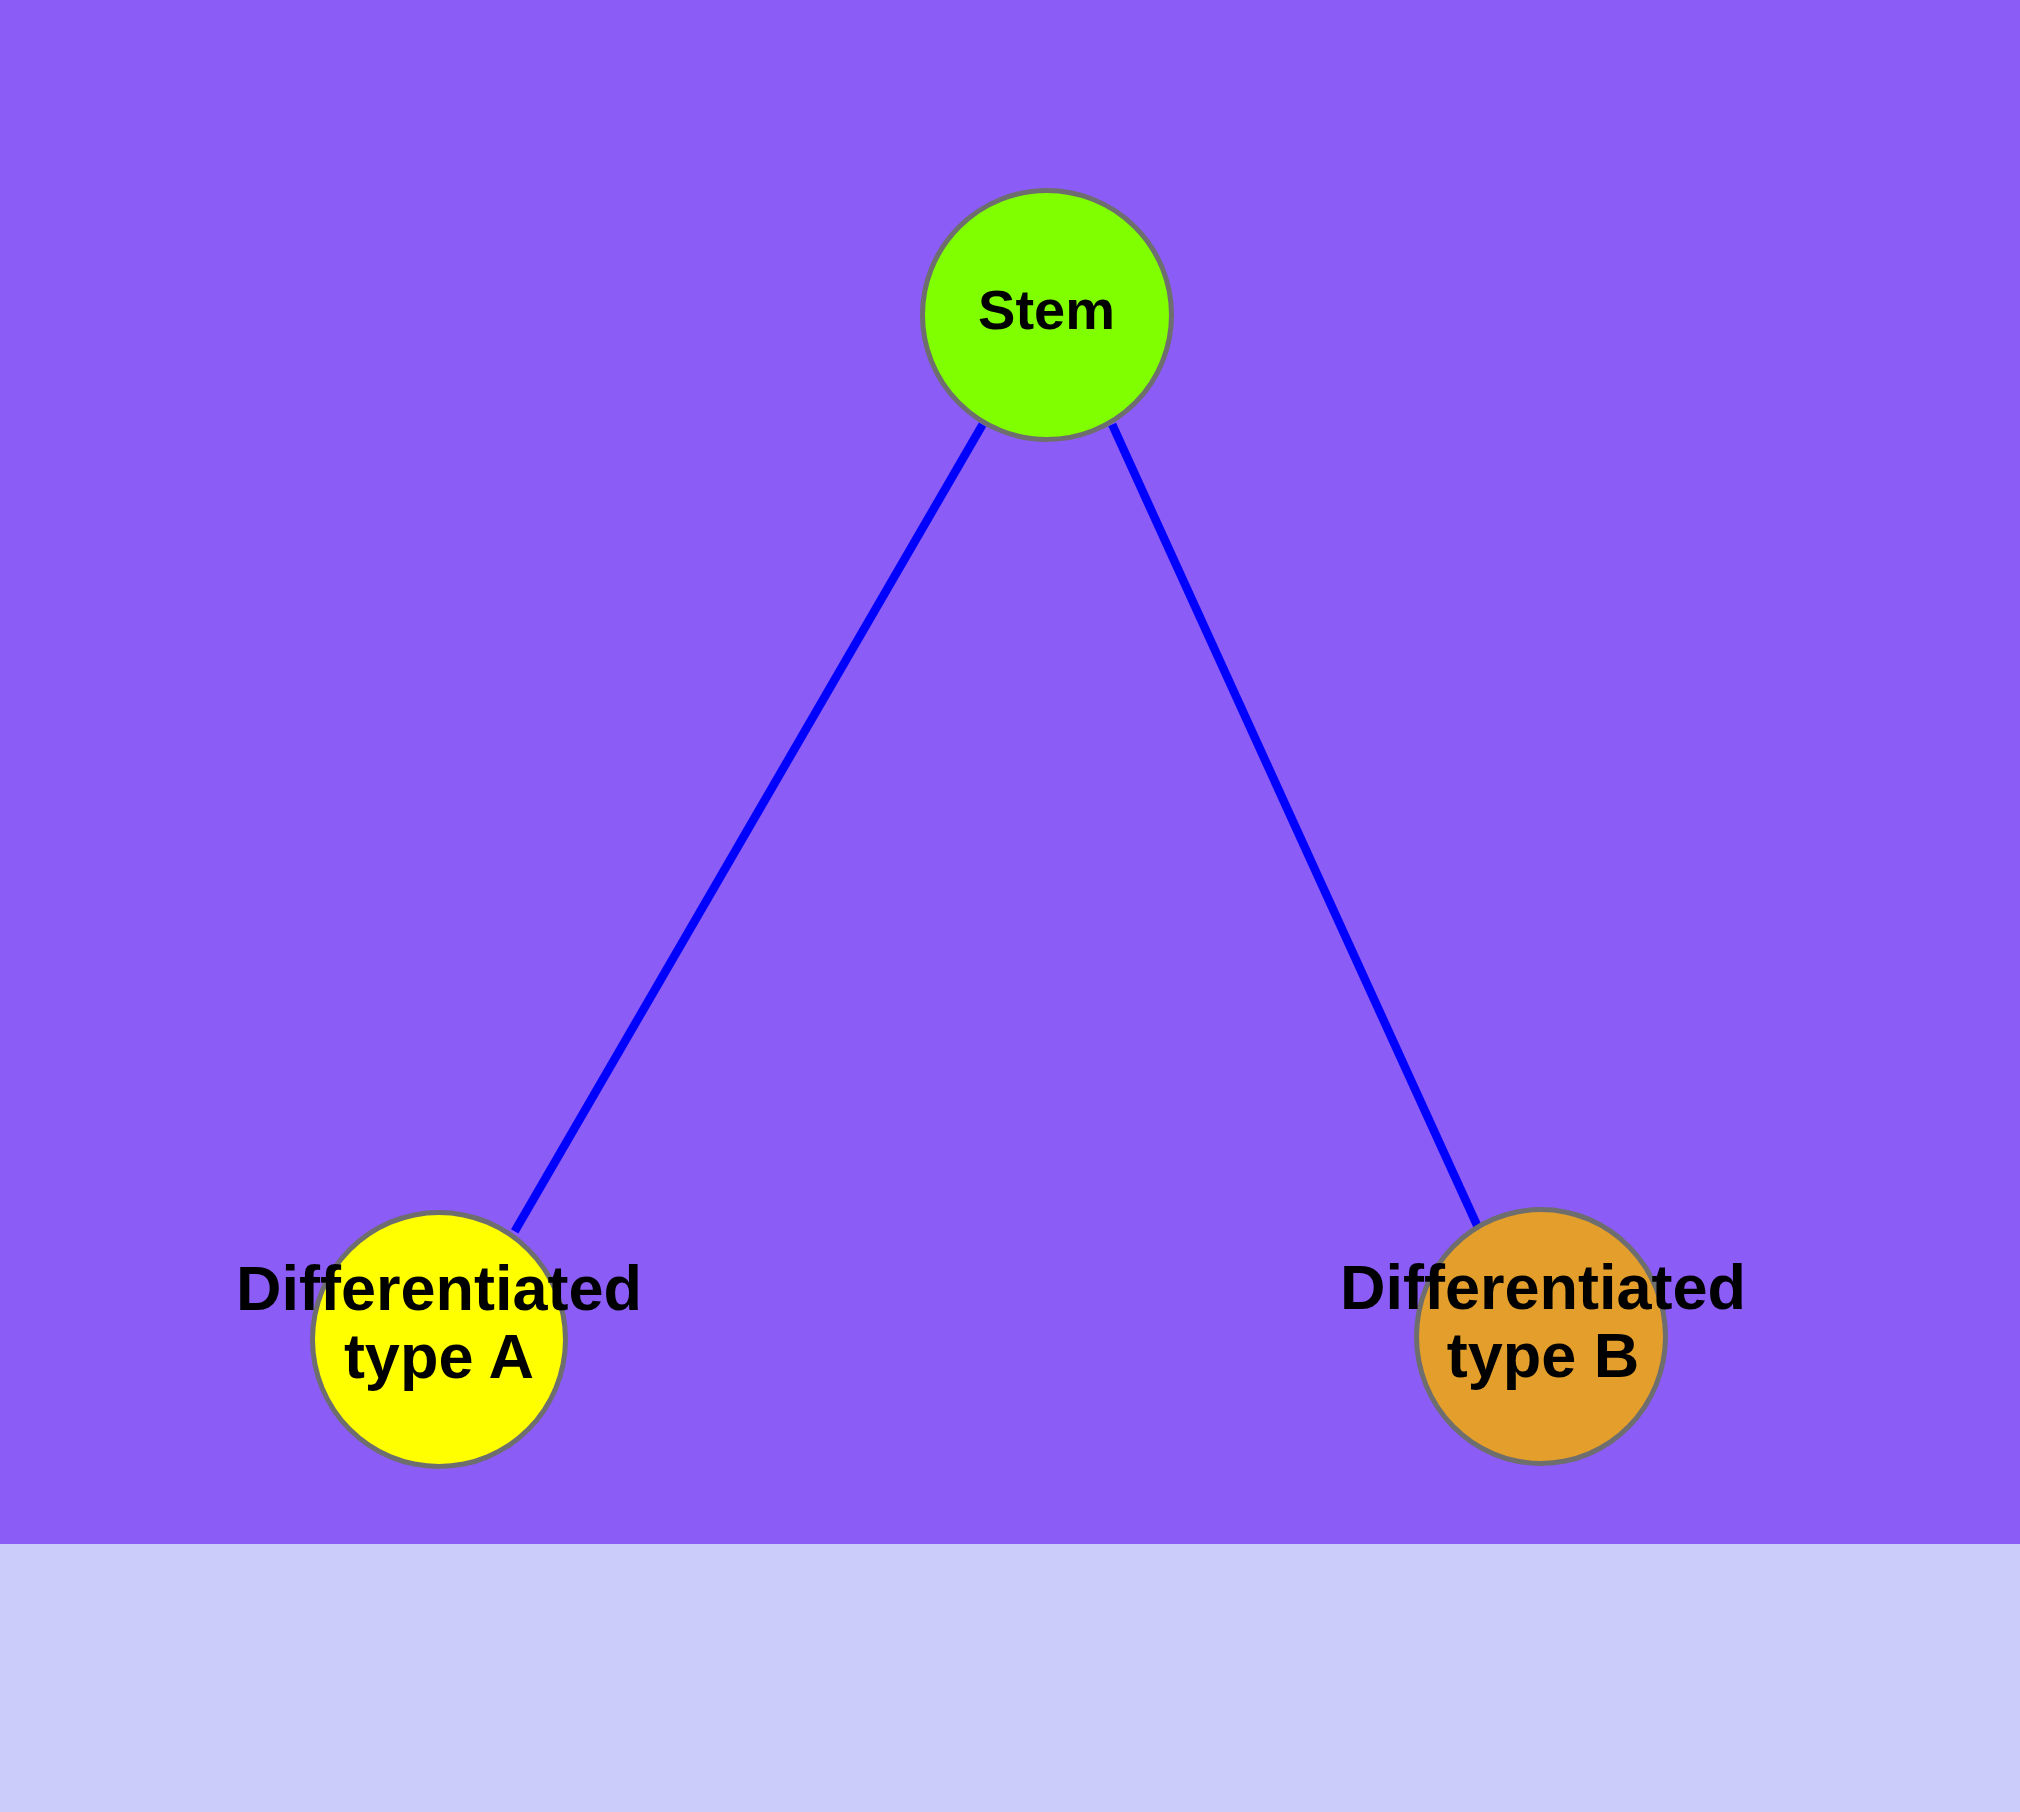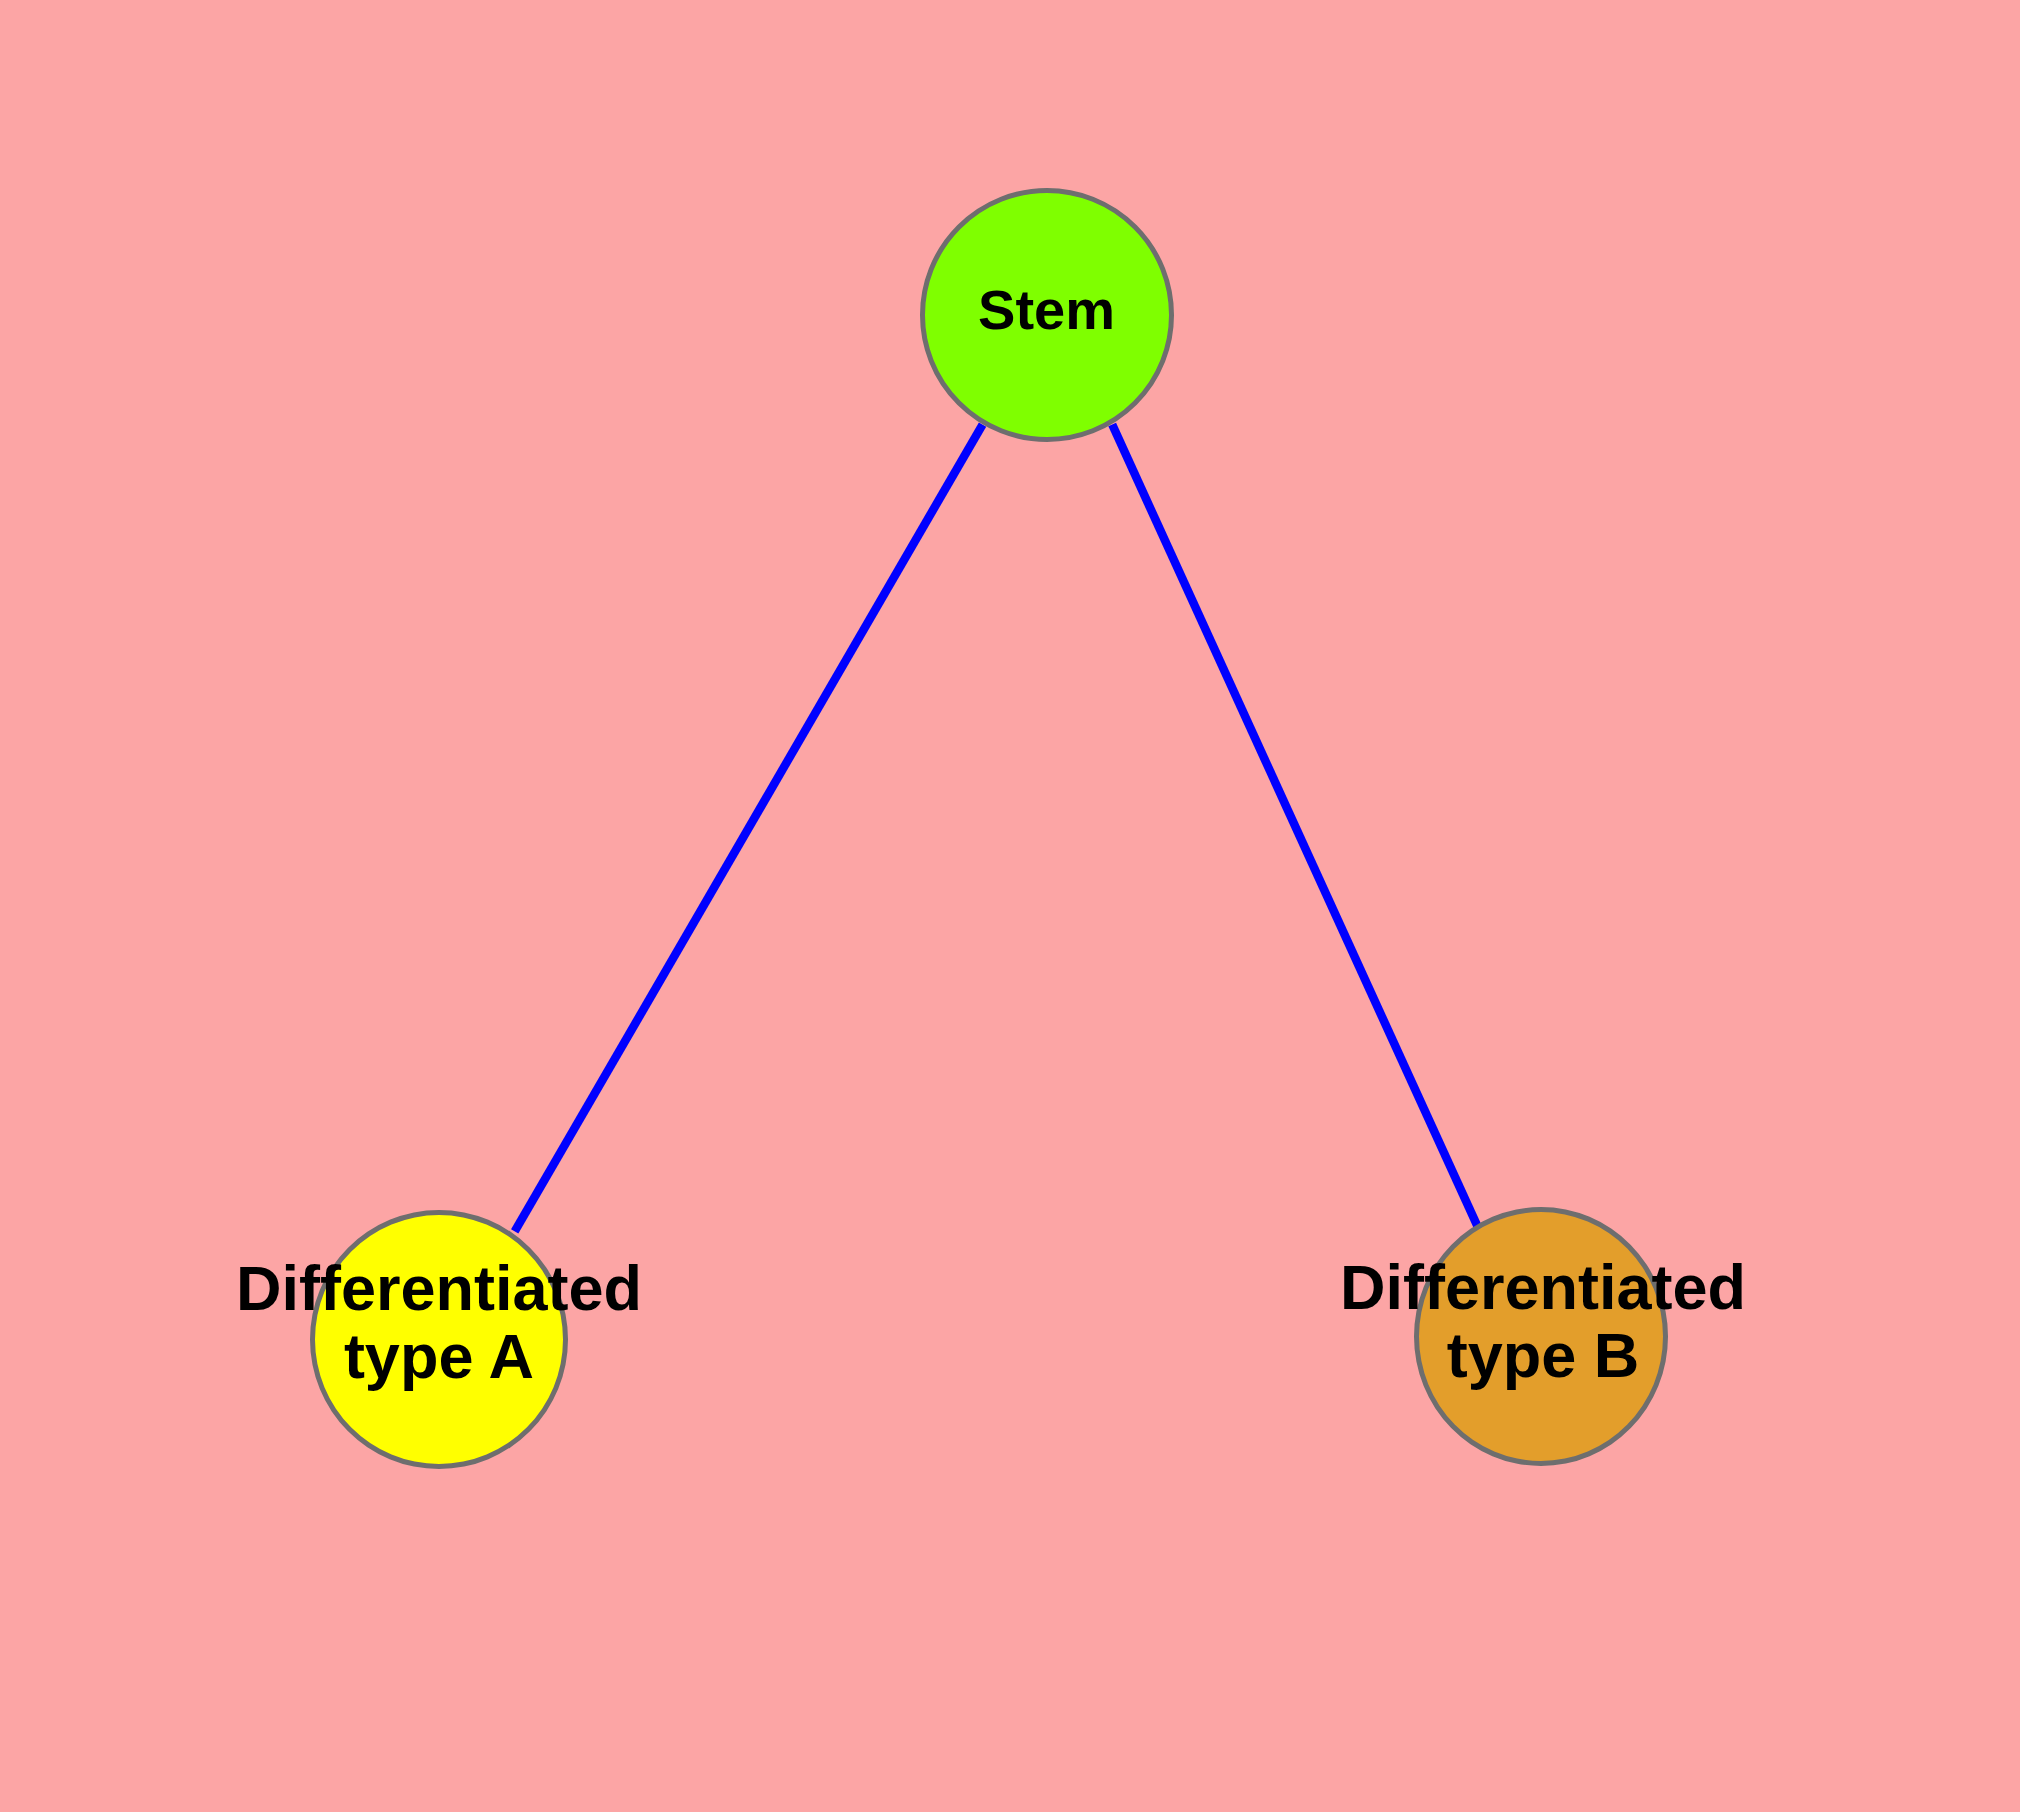--- a/index.html
+++ b/index.html
@@ -4,22 +4,22 @@
 <title>Cell Differentiation Graph</title>
 <style>
   html, body {
     margin: 0;
     padding: 0;
     background: #ccccfa;
   }
   #stage {
     position: relative;
     width: 2021px;
-    height: 1812px;
-    background: #fca5a5;
+    height: 1544px;
+    background: #8b5cf6;
     overflow: hidden;
     font-family: "Liberation Sans", "DejaVu Sans", sans-serif;
   }
   #edge-layer {
     position: absolute;
     left: 0;
     top: 0;
     width: 2021px;
     height: 1812px;
   }

